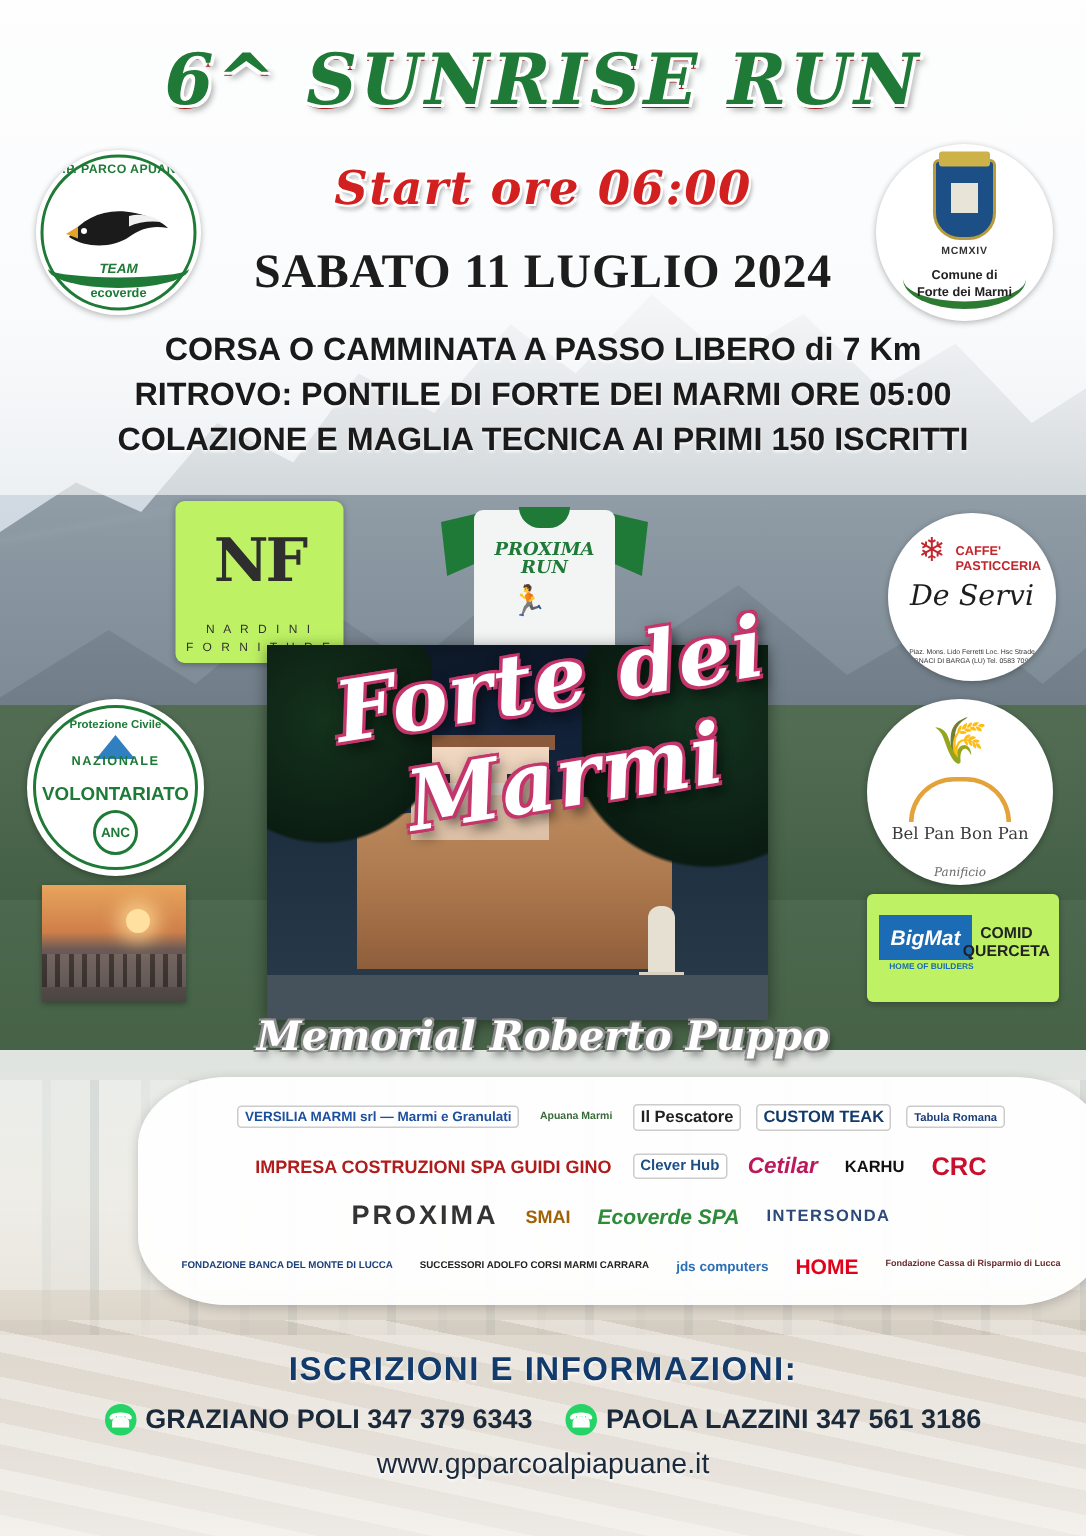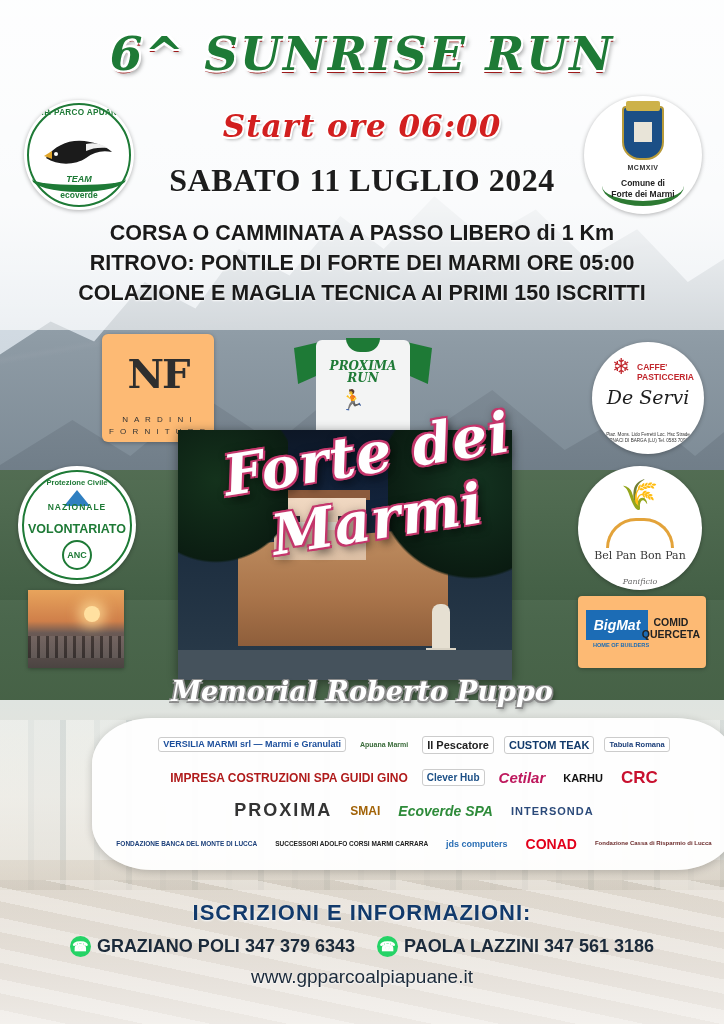--- a/index.html
+++ b/index.html
@@ -198,22 +198,22 @@
   }
   .belpan .arc {
     position:absolute; top:52px; left:28px; width:68px; height:30px;
     border:3px solid #e3a33a; border-bottom:none; border-radius:34px 34px 0 0;
   }
   .belpan .n1 { position:absolute; bottom:28px; left:0; width:100%; font-family:"DejaVu Serif", serif; font-size:11px; color:#3a3a3a; }
   .belpan .n2 { position:absolute; bottom:4px; left:0; width:100%; font-family:"DejaVu Serif", serif; font-style:italic; font-size:8px; color:#6a6a6a; }
 
   
   .logo-box {
-    position:absolute; background:#fdba74; box-shadow:0 1px 4px rgba(0,0,0,.28);
-    display:flex; align-items:center; justify-content:center; text-align:center;
+    position:absolute; background:#bef264; box-shadow:0 1px 4px rgba(0,0,0,.28);
+    display:flex; align-items:center; justify-content:center; text-align:center;margin-left:15px;
   }
   .nardini { left:102px; top:334px; width:112px; height:108px; border-radius:6px; }
   .nardini .nf {
     font-family:"DejaVu Serif", serif; font-size:40px; font-weight:bold; color:#2e2e2e; letter-spacing:-2px;
     position:absolute; top:16px; left:0; width:100%;
   }
   .nardini .nm { position:absolute; bottom:18px; left:0; width:100%; font-size:8px; letter-spacing:2px; color:#333; }
   .nardini .nm2 { position:absolute; bottom:6px; left:0; width:100%; font-size:8px; letter-spacing:2px; color:#333; }
 
   .bigmat { right:18px; top:596px; width:128px; height:72px; border-radius:4px; }
@@ -409,21 +409,21 @@
   <div class="cabins"></div>
   <div class="sand-tint"></div>
   <div class="sand-stripes"></div>
   <div class="wash-top"></div>
   <div class="wash-bottom"></div>
 
   <div class="title">6^ SUNRISE RUN</div>
   <div class="subtitle1">Start ore 06:00</div>
   <div class="subtitle2">SABATO 11 LUGLIO 2024</div>
   <div class="info-lines">
-    <div>CORSA O CAMMINATA A PASSO LIBERO di 1 Km</div>
+    <div>CORSA O CAMMINATA A PASSO LIBERO di 7 Km</div>
     <div>RITROVO: PONTILE DI FORTE DEI MARMI ORE 05:00</div>
     <div>COLAZIONE E MAGLIA TECNICA AI PRIMI 150 ISCRITTI</div>
   </div>
 
   <div class="logo-circle apuane">
     <div class="ring"></div>
     <div class="top-text">G.P. PARCO APUANE</div>
     <svg class="bird" viewBox="0 0 74 34">
       <path d="M4 24 C14 10 30 4 48 8 C58 10 66 14 70 18 C60 16 52 18 44 24 C34 31 16 32 4 24 Z" fill="#1b1b1b"></path>
       <path d="M44 10 C52 8 60 10 66 14 C58 13 50 14 44 17 Z" fill="#f0f0f0"></path>
@@ -543,21 +543,21 @@
     <div class="sponsor-row">
       <div class="sp sp-proxima">PROXIMA</div>
       <div class="sp sp-smai">SMAI</div>
       <div class="sp sp-ecoverde">Ecoverde SPA</div>
       <div class="sp sp-intersonda">INTERSONDA</div>
     </div>
     <div class="sponsor-row">
       <div class="sp sp-banca">FONDAZIONE BANCA DEL MONTE DI LUCCA</div>
       <div class="sp sp-corsi">SUCCESSORI ADOLFO CORSI MARMI CARRARA</div>
       <div class="sp sp-jds">jds computers</div>
-      <div class="sp sp-conad">CONAD</div>
+      <div class="sp sp-conad">HOME</div>
       <div class="sp sp-fondazione">Fondazione Cassa di Risparmio di Lucca</div>
     </div>
   </div>
 
   <div class="footer-title">ISCRIZIONI  E  INFORMAZIONI:</div>
   <div class="contacts">
     <div class="contact">
       <span class="wa">☎</span>
       <span>GRAZIANO POLI</span>
       <span>&nbsp;</span>

